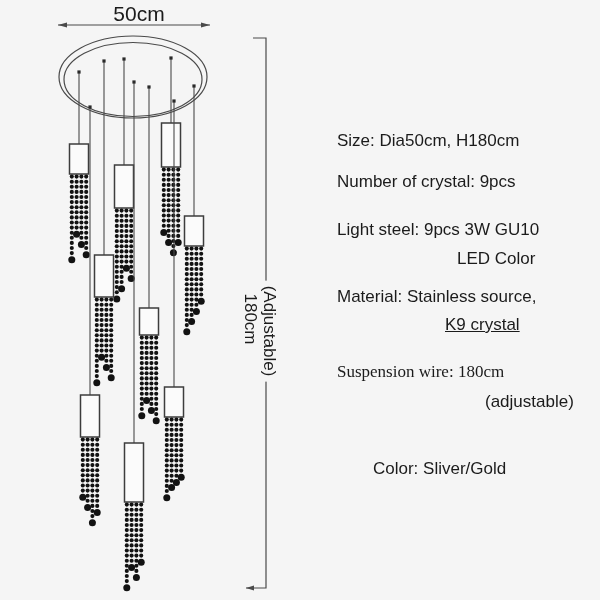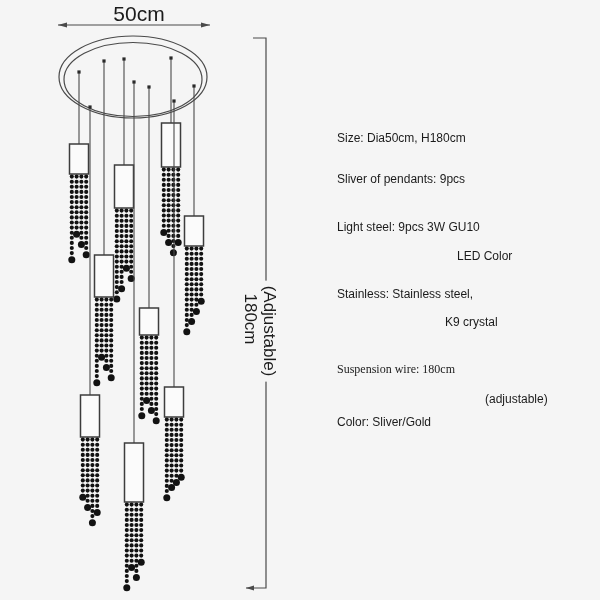--- a/index.html
+++ b/index.html
@@ -24,21 +24,21 @@
     white-space:nowrap;
     transform:translate(-50%,-50%) rotate(90deg);
   }
   .dim-label-v.masked{
     background:#f5f5f5;
     padding:0 5px;
   }
   .spec{
     position:absolute;
     left:337px;
-    font-size:12px;
+    font-size:17px;
     white-space:nowrap;
   }
 </style>
 </head>
 <body>
 
 <div class="stage">
 
   <svg id="chandelier-svg" width="600" height="600" viewBox="0 0 600 600">
       <g>
@@ -645,23 +645,23 @@
     </svg>
 
   <div class="dim-label-h" style="left:139px; top:2px;">50cm</div>
 
   <div class="dim-label-v" style="left:250px; top:319px;">180cm</div>
 
   <div class="dim-label-v masked" style="left:269px; top:331px;">(Adjustable)</div>
 
   <div class="specs">
     <div class="spec" style="top:131px;">Size: Dia50cm, H180cm</div>
-    <div class="spec" style="top:172px;">Sliver of pendants: 9pcs</div>
+    <div class="spec" style="top:172px;">Number of crystal: 9pcs</div>
     <div class="spec" style="top:220px;">Light steel: 9pcs 3W GU10</div>
     <div class="spec" style="top:249px; left:457px;">LED Color</div>
-    <div class="spec" style="top:287px;">Stainless: Stainless steel,</div>
-    <div class="spec" style="top:315px; left:445px;">K9 crystal</div>
+    <div class="spec" style="top:287px;">Material: Stainless source,</div>
+    <div class="spec" style="top:315px; left:445px;text-decoration:underline;">K9 crystal</div>
     <div class="spec" style="top:362px;font-family:Liberation Serif, serif;">Suspension wire: 180cm</div>
     <div class="spec" style="top:392px; left:485px;">(adjustable)</div>
-    <div class="spec" style="top:415px;">Color: Sliver/Gold</div>
+    <div class="spec" style="top:459px;margin-left:36px;">Color: Sliver/Gold</div>
   </div>
 
 </div>
 
 </body></html>

